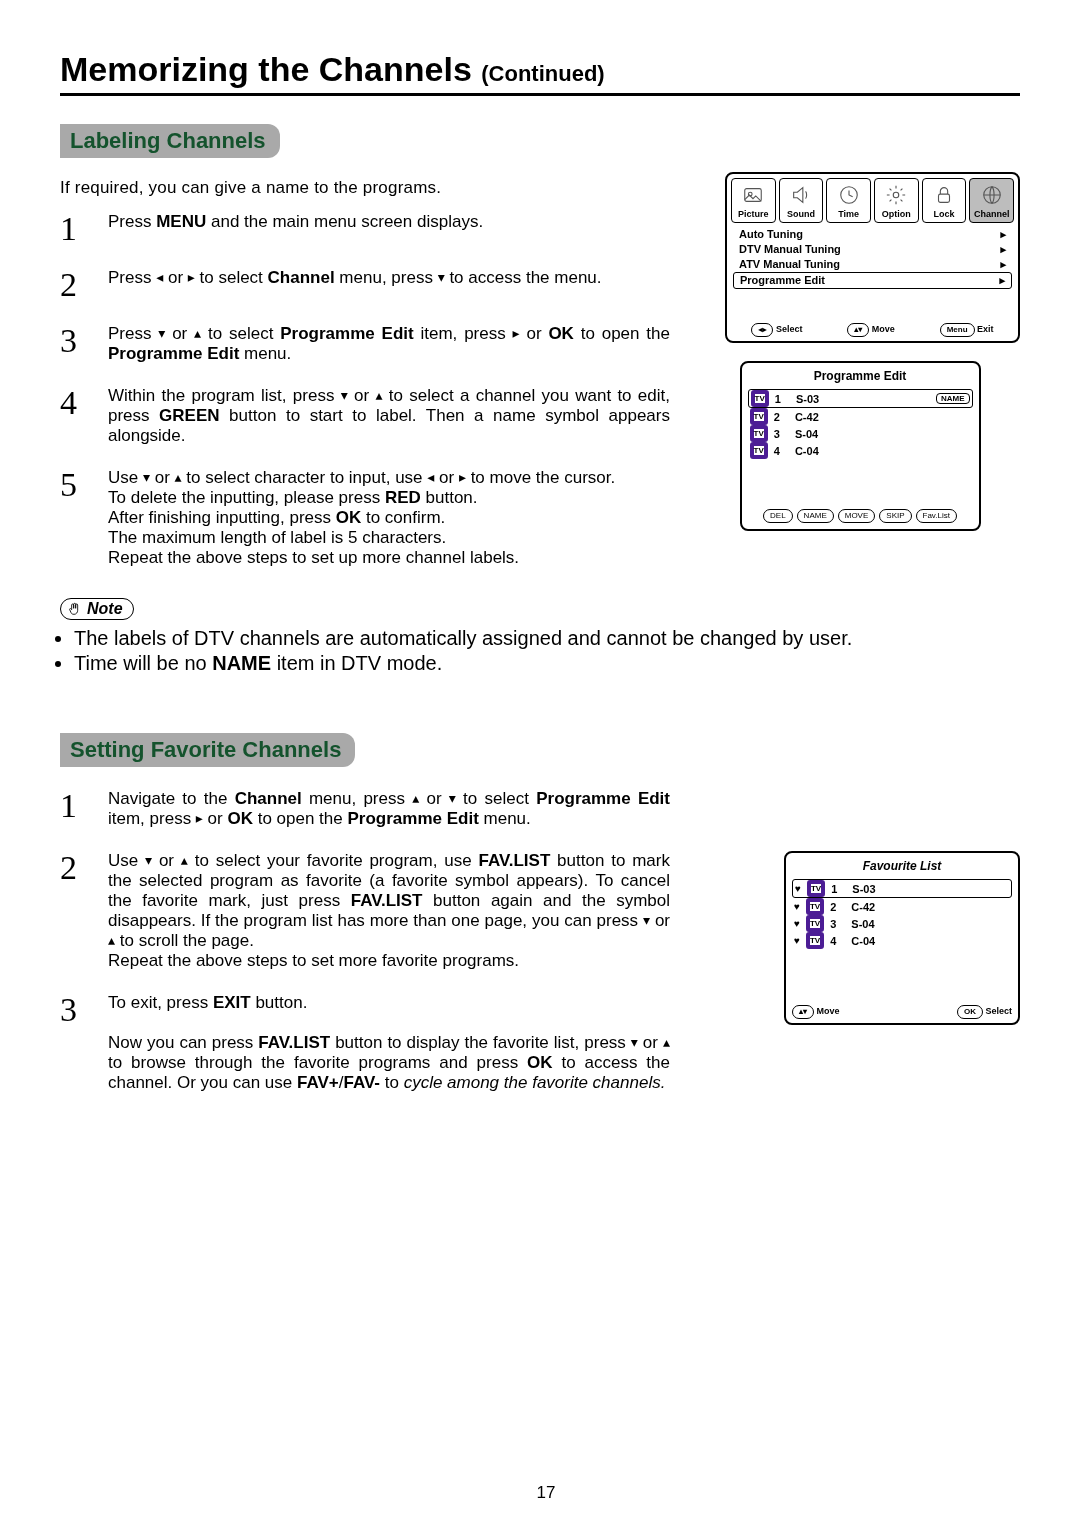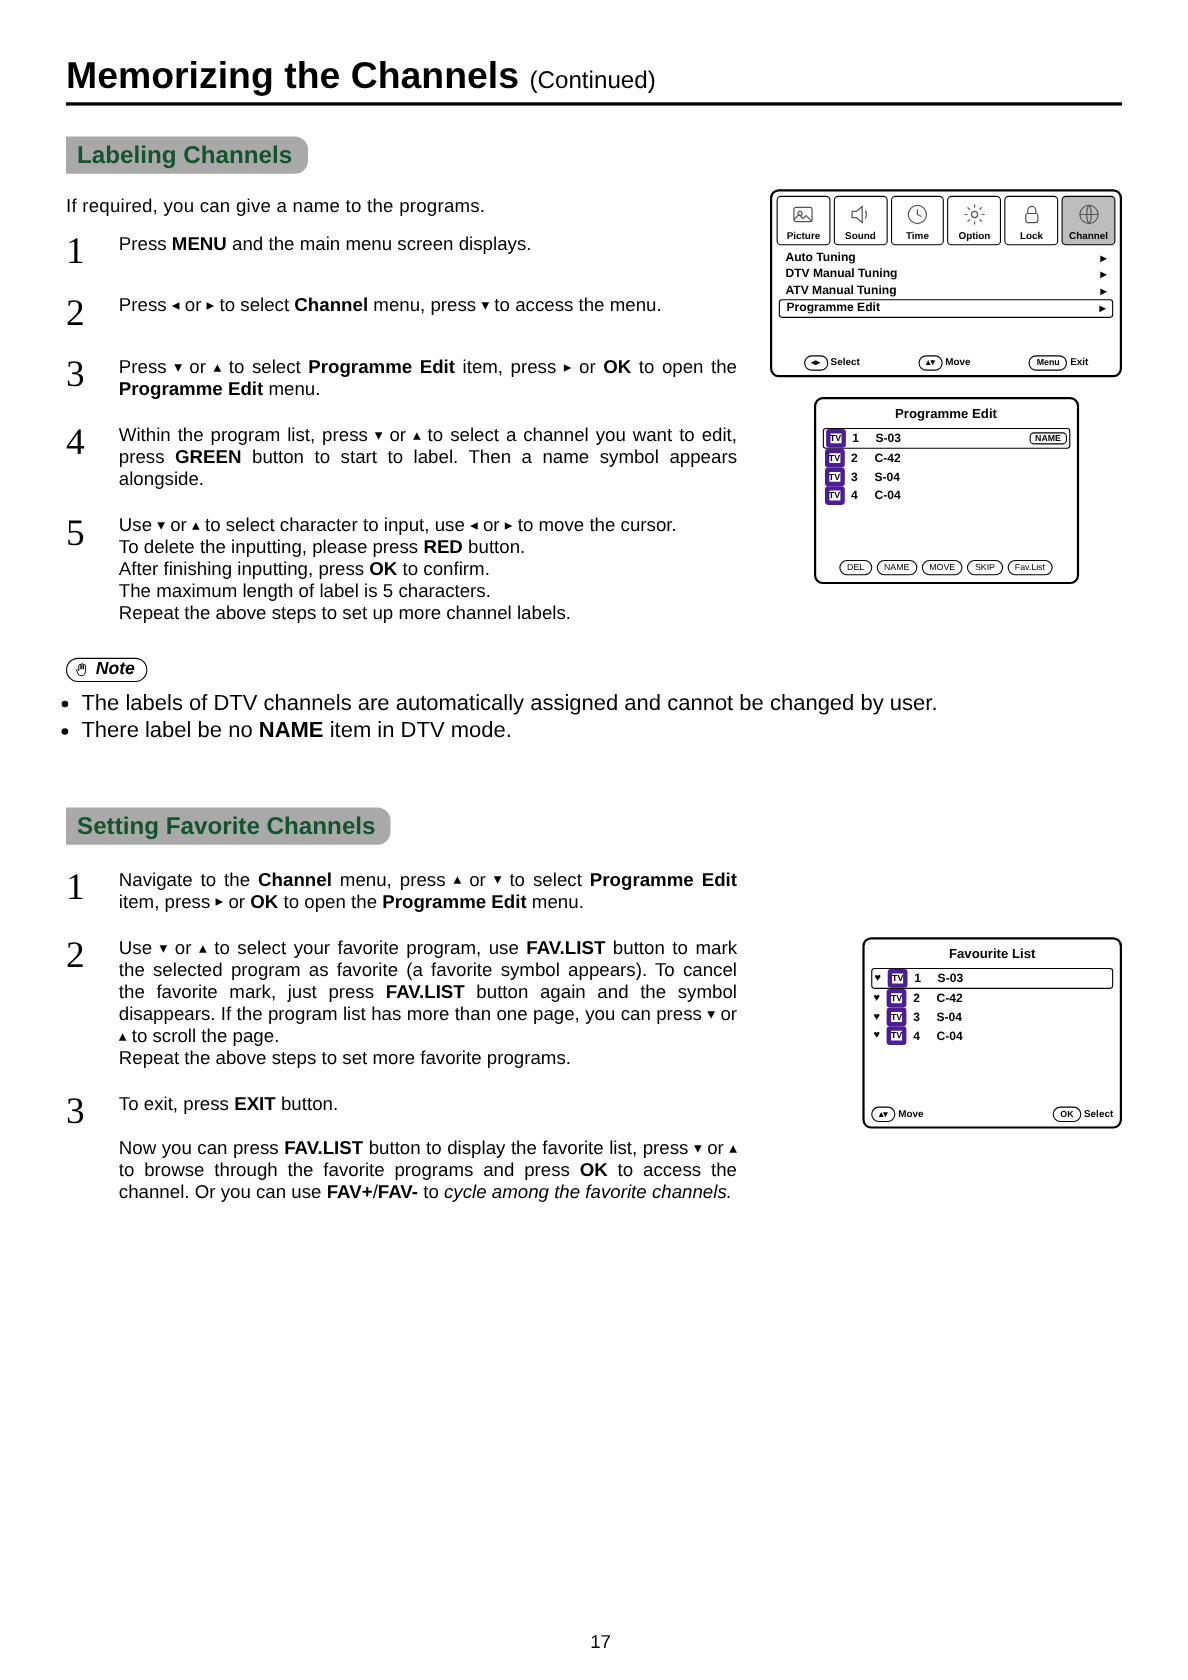--- a/index.html
+++ b/index.html
@@ -19,21 +19,21 @@
   }
   .rule {
     border-top: 3px solid #000;
     margin-top: 4px;
   }
   h1 {
     font-size: 34px;
     margin: 0;
     font-weight: bold;
   }
-  h1 .cont { font-size: 22px; font-weight: normal; }
+  h1 .cont { font-size: 22px; font-weight: bold; }
   .section-title {
     display: inline-block;
     background: #a9a9a9;
     color: #14532d;
     font-weight: bold;
     font-size: 22px;
     padding: 4px 14px 4px 10px;
     border-radius: 0 12px 12px 0;
     margin: 28px 0 14px 0;
   }
@@ -93,20 +93,21 @@
   ul.notes li { margin: 2px 0; }
 
   
   .osd {
     border: 2px solid #000;
     border-radius: 8px;
     padding: 4px;
     background: #fff;
     font-size: 11px;
     margin-bottom: 18px;
+    margin-left: 25px;
   }
   .osd-tabs { display: flex; gap: 3px; }
   .osd-tab {
     flex: 1;
     border: 1px solid #000;
     border-radius: 4px;
     text-align: center;
     padding: 2px 0 3px 0;
   }
   .osd-tab.active { background: #bdbdbd; }
@@ -153,21 +154,21 @@
   .osd2-foot { display:flex; gap:4px; justify-content:center; margin-top:50px; flex-wrap: wrap; }
 
   .fav-panel {
     width: 220px;
     margin-left: auto;
     border: 2px solid #000;
     border-radius: 8px;
     padding: 6px 6px 4px 6px;
     font-size: 11px;
   }
-  .fav-panel h3 { text-align:center; margin:0 0 6px 0; font-size:12px; font-weight:bold; }
+  .fav-panel h3 { text-align:center; margin:0 0 6px 0; font-size:12px; font-weight:bold;font-style:italic; }
   .fav-foot { display:flex; justify-content:space-between; align-items:center; margin-top:56px; font-size:9px; font-weight:bold; }
   .heart { color:#000; font-size:10px; }
 
   .pagenum { position:absolute; bottom:24px; left:12px; right:0; text-align:center; font-size:17px; }
 
   b { font-weight: bold; }
   em.ital { font-style: italic; }
 </style>
 </head>
 <body>
@@ -324,21 +325,21 @@
   </div>
 
   <div class="note-badge">
     <svg viewBox="0 0 24 24">
         <path d="M7 13V6a1.5 1.5 0 113 0v5V5a1.5 1.5 0 113 0v6V6a1.5 1.5 0 113 0v8c0 3-2 6-5.5 6S6 18 5 15l-1-2c-.5-1 .5-2 1.5-1.5L7 13z" fill="none" stroke="#000" stroke-width="1.3"></path>
       </svg>
     <span>Note</span>
   </div>
   <ul class="notes">
     <li>The labels of DTV channels are automatically assigned and cannot be changed by user.</li>
-    <li><span>There label be no </span><b>NAME</b><span> item in DTV mode.</span></li>
+    <li><span>Time will be no </span><b>NAME</b><span> item in DTV mode.</span></li>
   </ul>
 
   
   <div style="height:28px"></div>
   <div class="section-title">Setting Favorite Channels</div>
 
   <div class="body-col">
     <div class="left">
       <ol class="steps">
         <li>

